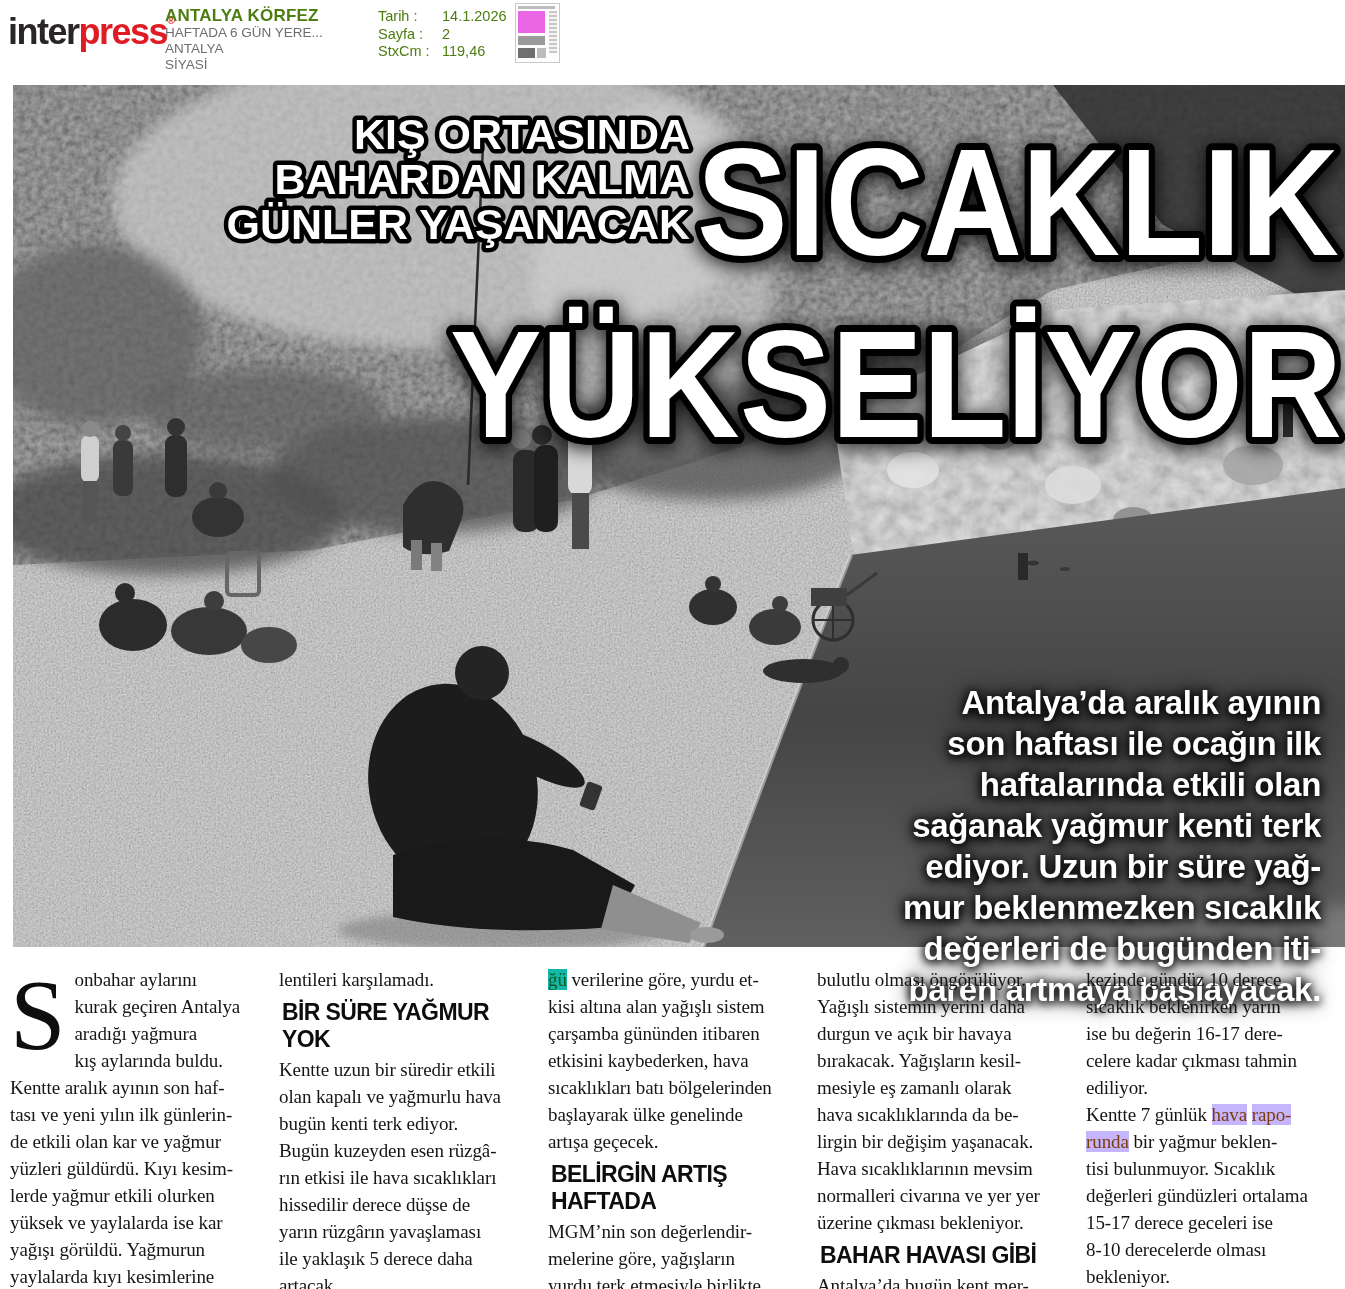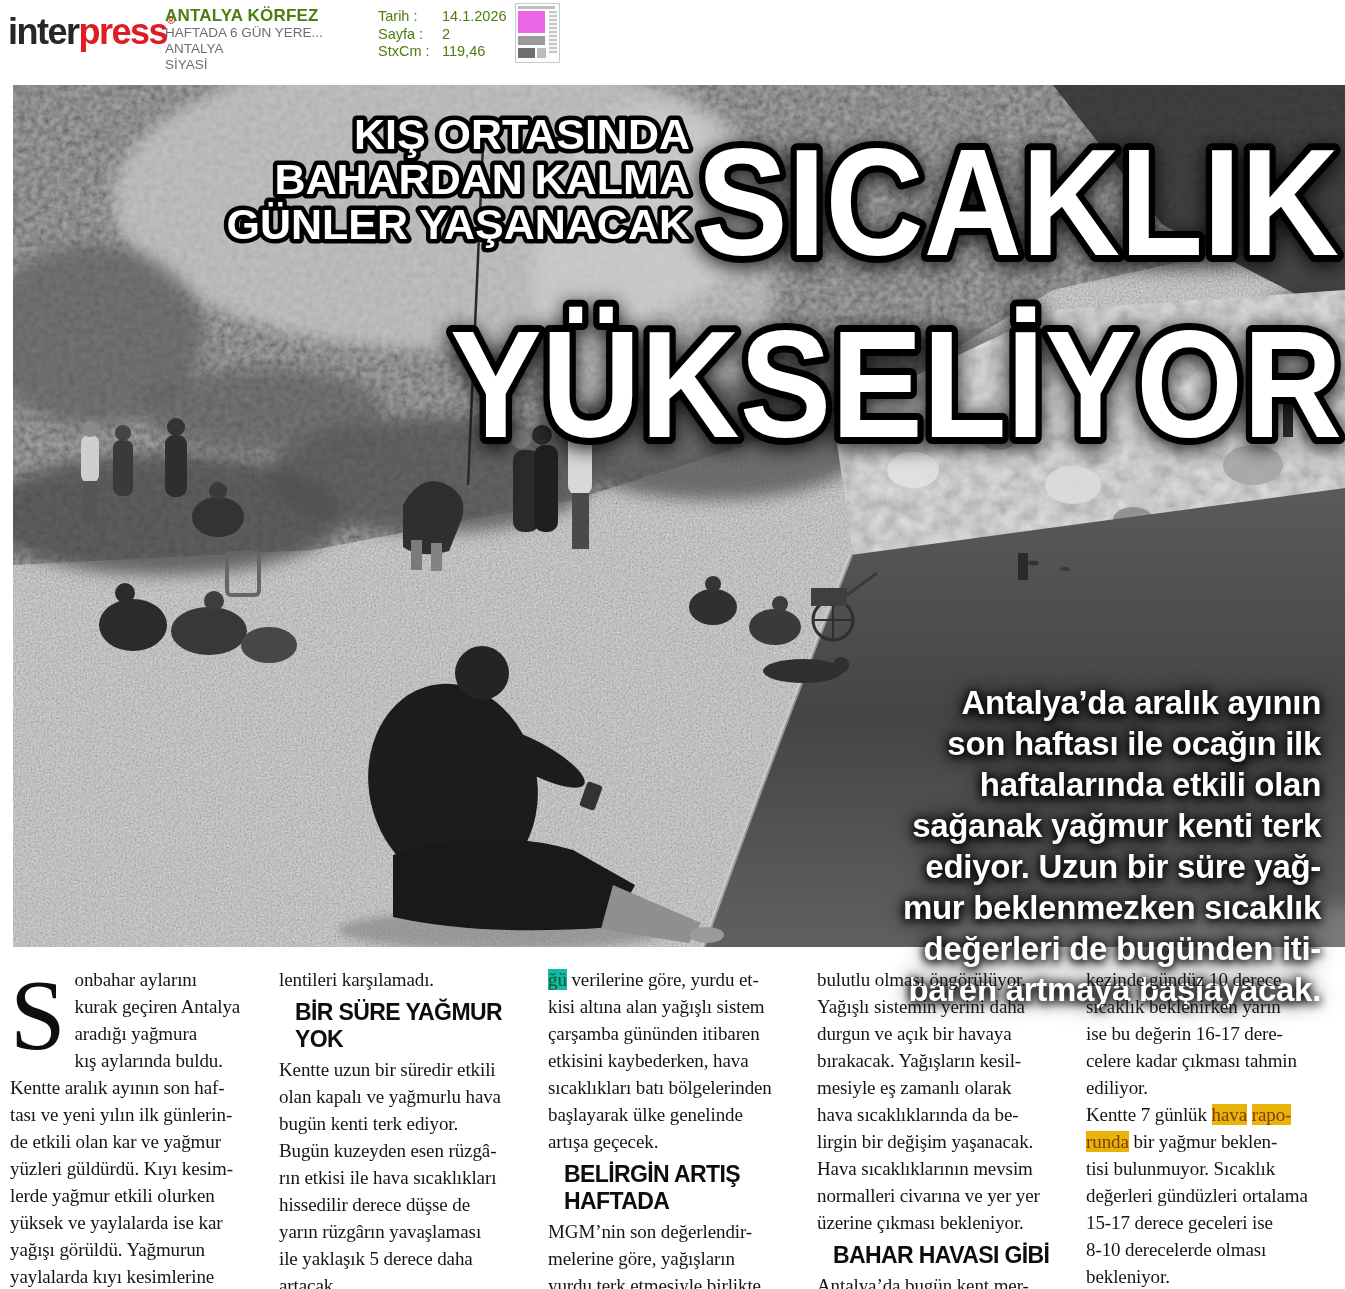--- a/index.html
+++ b/index.html
@@ -38,25 +38,25 @@
         font-weight:700;font-size:33px;line-height:41px;color:#fff;white-space:pre-line;
         letter-spacing:-.3px;
         text-shadow:0 0 10px #000,0 0 22px rgba(0,0,0,.95),0 3px 9px rgba(0,0,0,.9);}
 
   
   .columns{position:absolute;left:10px;top:966px;width:1328px;display:flex;gap:20px;}
   .col{width:249px;flex:0 0 249px;}
   .body-p{margin:0;font-family:"Liberation Serif",serif;font-size:19px;line-height:27px;
           color:#151515;white-space:pre-line;letter-spacing:-.1px;}
   .subhead{font-family:"Liberation Sans",sans-serif;font-weight:bold;font-size:23px;
-           line-height:27px;color:#0d0d0d;letter-spacing:-.6px;margin:6px 16px 3px;}
+           line-height:27px;color:#0d0d0d;letter-spacing:-.6px;margin:6px 3px 3px;}
   .dropcap{float:left;font-family:"Liberation Serif",serif;font-size:100px;line-height:82px;
            padding:8px 9px 0 0;color:#0e0e0e;}
   .hl-green{background:#14b8a6;color:#0e5a20;}
-  .hl-orange{background:#eab308;color:#7c3c0b;}
+  .hl-orange{background:#c4b5fd;color:#7c3c0b;}
 </style>
 </head>
 <body>
 
 <div class="page">
 
   <div>
     <div class="logo">
       <span class="logo-inter">inter</span><span class="logo-press">press</span><sup class="logo-reg">®</sup>
     </div>

